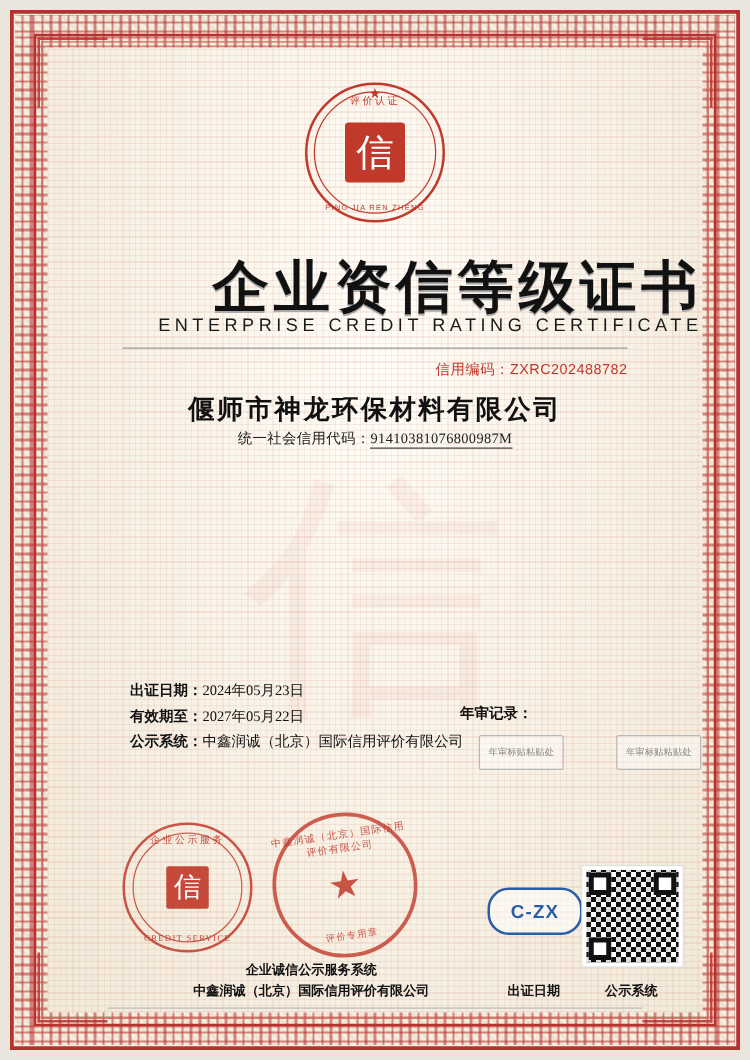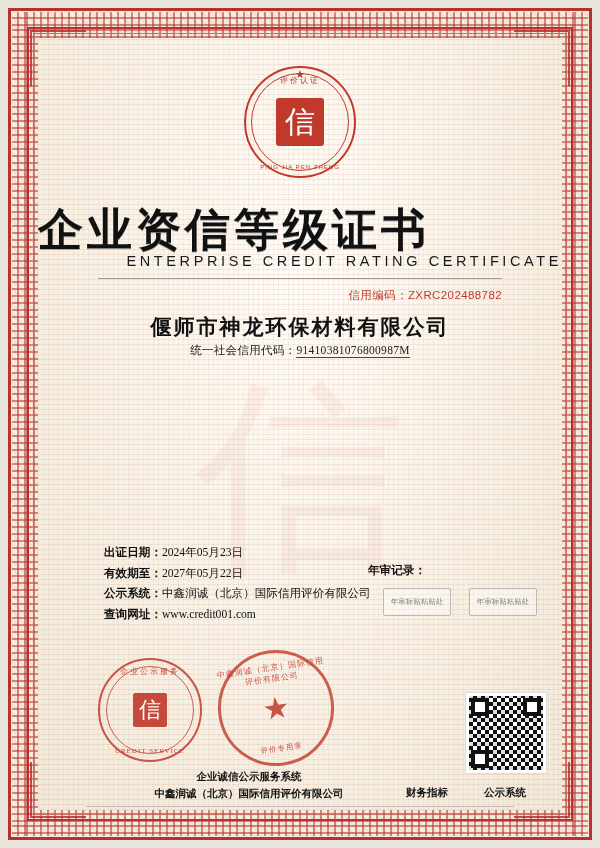--- a/index.html
+++ b/index.html
@@ -94,21 +94,21 @@
   }
   .emblem .arc-top{top:9px;}
   .emblem .arc-bot{bottom:8px;font-size:6px;letter-spacing:1px;}
   .emblem .star{
     position:absolute;left:50%;top:2px;transform:translateX(-50%);
     color:#c0392b;font-size:11px;
   }
 
   
   .title-cn{
-    position:absolute;left:0;right:0;top:162px;text-align:left;
+    position:absolute;left:0;right:0;top:162px;text-align:right;
     font-size:45px;font-weight:bold;letter-spacing:4px;color:#111;
     font-family:"DejaVu Serif", serif;
     text-shadow:0 1px 0 #aaa;
   }
   .title-en{
     position:absolute;left:0;right:0;top:215px;text-align:right;
     font-size:14.5px;letter-spacing:3.6px;color:#1a1a1a;
     font-family:"Liberation Sans", sans-serif;
   }
   .title-rule{
@@ -157,21 +157,21 @@
     font-size:11.6px;line-height:20.5px;color:#111;
   }
   .details .lbl{font-weight:bold;}
   .details .val{border-bottom:none;}
 
   .annual{
     position:absolute;left:330px;top:525px;
     font-size:11.6px;color:#111;font-weight:bold;
   }
   .stamp-boxes{
-    position:absolute;left:345px;top:550px;display:flex;gap:18px;
+    position:absolute;left:345px;top:550px;display:flex;gap:42px;
   }
   .stamp-box{
     width:66px;height:26px;border:1px solid #b9b9b9;border-radius:2px;
     display:flex;align-items:center;justify-content:center;
     font-size:7.5px;color:#8a8a8a;background:rgba(255,255,255,.4);
   }
 
   
   .seal-a{
     position:absolute;left:60px;top:620px;width:104px;height:104px;
@@ -307,23 +307,20 @@
     <div class="details">
       <div>
         <span class="lbl">出证日期：</span><span class="val">2024年05月23日</span>
       </div>
       <div>
         <span class="lbl">有效期至：</span><span class="val">2027年05月22日</span>
       </div>
       <div>
         <span class="lbl">公示系统：</span><span class="val">中鑫润诚（北京）国际信用评价有限公司</span>
       </div>
-      <div>
-        <span class="lbl">查询网址：</span><span class="val">www.credit001.com</span>
-      </div>
     </div>
 
     <div class="annual">年审记录：</div>
     <div class="stamp-boxes">
       <div class="stamp-box">年审标贴粘贴处</div>
       <div class="stamp-box">年审标贴粘贴处</div>
     </div>
 
     <div class="seal-a">
       <div class="r1"></div>
@@ -333,28 +330,29 @@
       <div class="b">CREDIT SERVICE</div>
     </div>
 
     <div class="seal-b">
       <div class="r1"></div>
       <div class="txt">中鑫润诚（北京）国际信用评价有限公司</div>
       <div class="star">★</div>
       <div class="txt2">评价专用章</div>
     </div>
 
+    <div class="logo-cezx">C-ZX</div>
 
     <div class="qr">
       <div class="qr-eye3"></div>
     </div>
 
     <div class="cap-1">
       <div>企业诚信公示服务系统</div>
       <div>中鑫润诚（北京）国际信用评价有限公司</div>
     </div>
-    <div class="cap-2">财务指标</div>
+    <div class="cap-2">出证日期</div>
     <div class="cap-3">公示系统</div>
 
     <div class="foot-rule"></div>
 
   </div>
 </div>
 
 </body></html>

